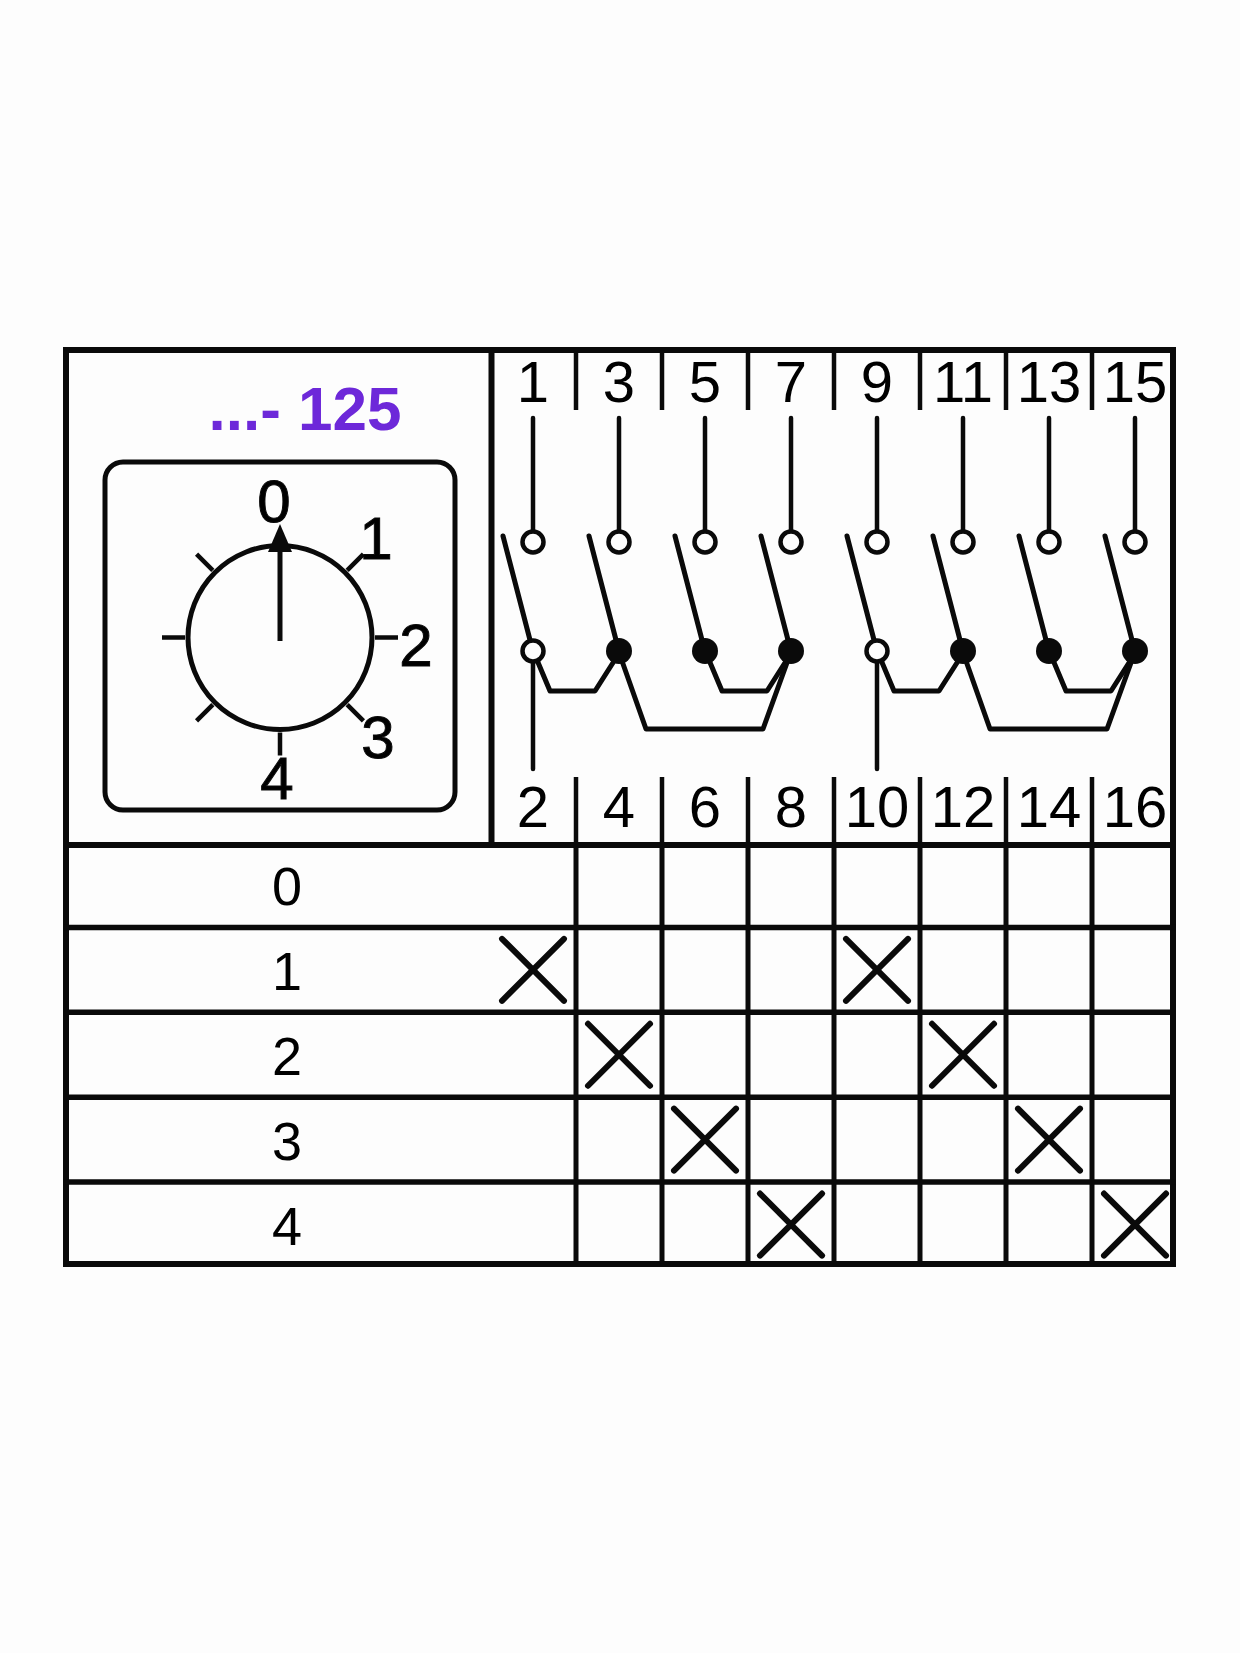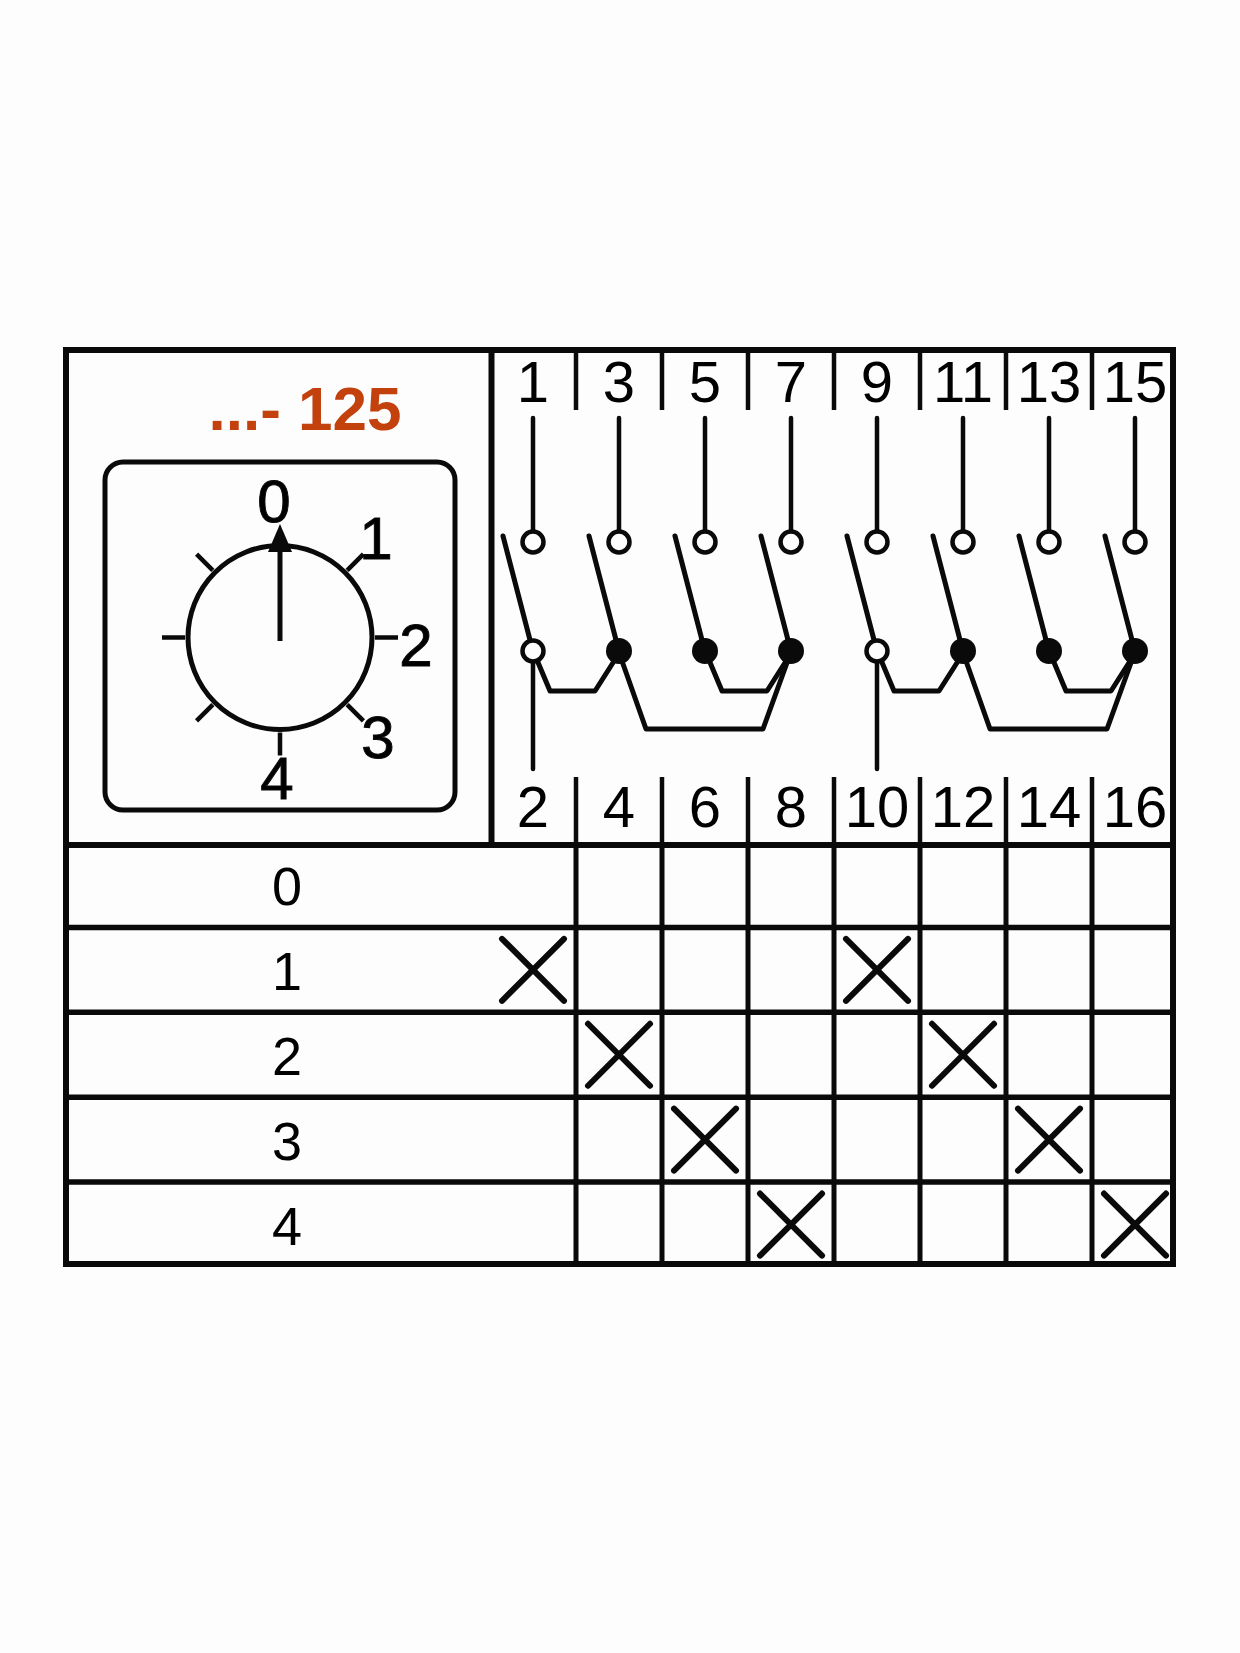--- a/index.html
+++ b/index.html
@@ -9,21 +9,21 @@
     background:#fdfdfd;
     overflow:hidden;
     font-family:"Liberation Sans",sans-serif;
   }
   #fig{position:absolute;left:0;top:0;}
   #fig text{font-family:"Liberation Sans",sans-serif;fill:#000;}
   .title{
     position:absolute;
     left:130px;top:376px;width:350px;height:66px;
     line-height:66px;text-align:center;
-    font-size:62px;font-weight:bold;color:#c2410c;
+    font-size:62px;font-weight:bold;color:#6d28d9;
     letter-spacing:0px;
     white-space:pre;
   }
 </style>
 </head>
 <body>
 
 <div class="canvas">
   <svg id="fig" width="1240" height="1653" viewBox="0 0 1240 1653">
       <g stroke="#0a0a0a" fill="none">

